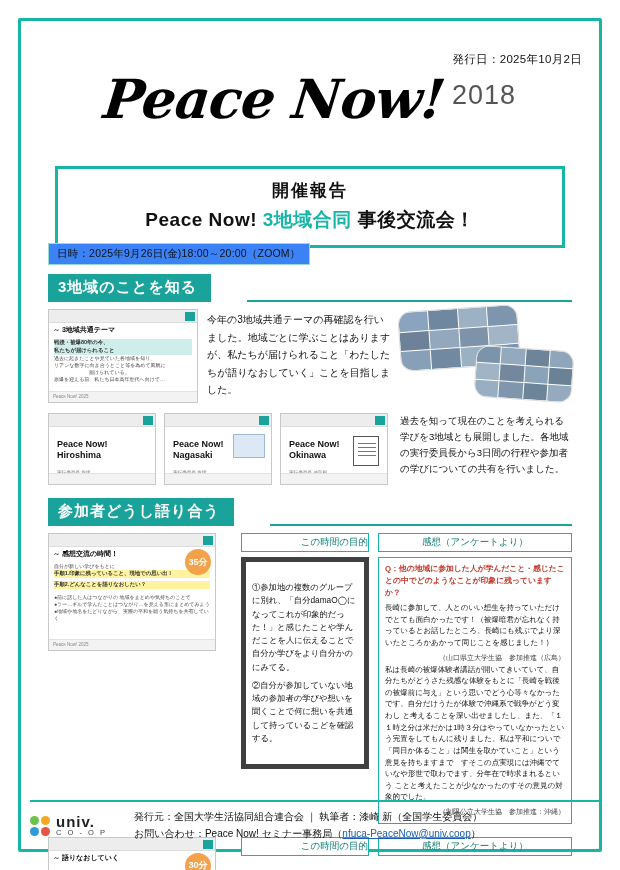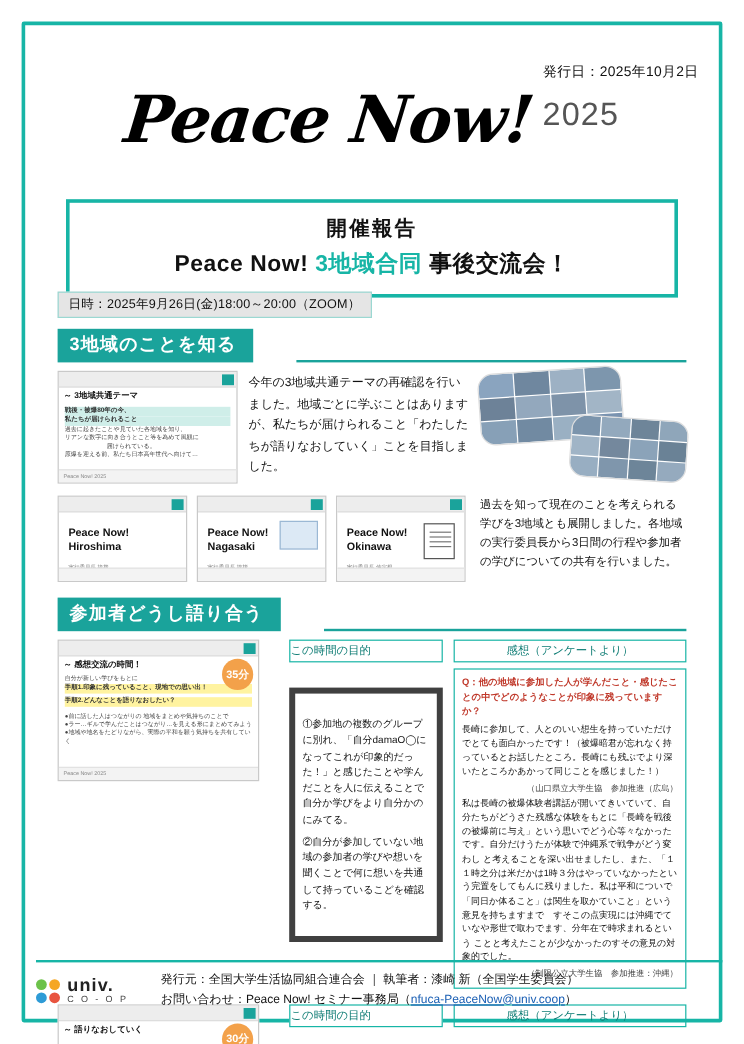--- a/index.html
+++ b/index.html
@@ -94,21 +94,21 @@
   
   .content {
     position: absolute;
     left: 48px;
     top: 243px;
     width: 524px;
   }
   .datetime {
     font-size: 10.5px;
     border: 1px solid #9bd8d2;
-    background: #e5e5e5;
+    background: #3b82f6;
     padding: 3px 8px;
     display: inline-block;
     margin-bottom: 9px;
     letter-spacing: 0.2px;
   }
 
   
   .sec-head {
     display: flex;
     align-items: stretch;
@@ -256,23 +256,23 @@
     font-size: 9px;
     font-weight: bold;
     display: flex; align-items: center; justify-content: center;
   }
   .badge-30 { background: #f3a14a; }
   .col-mid { width: 128px; }
   .mini-head {
     border: 1px solid #17b5a6;
     color: #0e7c74;
     font-size: 9.5px;
-    text-align: left;
+    text-align: right;
     padding: 2px 0;
-    margin-bottom: 21px;
+    margin-bottom: 5px;
     background: #fff;
   }
   .mini-body {
     border: 5px solid #404040;
     font-size: 8.3px;
     line-height: 1.6;
     padding: 19px 6px;
     min-height: 88px;
   }
   .col-right { flex: 1; }
@@ -331,21 +331,21 @@
 </style>
 </head>
 <body>
 
 <div class="page">
   <div class="frame"></div>
 
   <div class="issue-date">発行日：2025年10月2日</div>
 
   <div class="masthead">
-    <span class="logo-text">Peace Now!</span><span class="logo-year">2025</span>
+    <span class="logo-text">Peace Now!</span><span class="logo-year">2018</span>
   </div>
 
   <div class="title-box">
     <div class="title-line1">開催報告</div>
     <div class="title-line2">
       <span>Peace Now!  </span><span class="title-accent">3地域合同</span><span>  事後交流会！</span>
     </div>
   </div>
 
   <div class="content">

